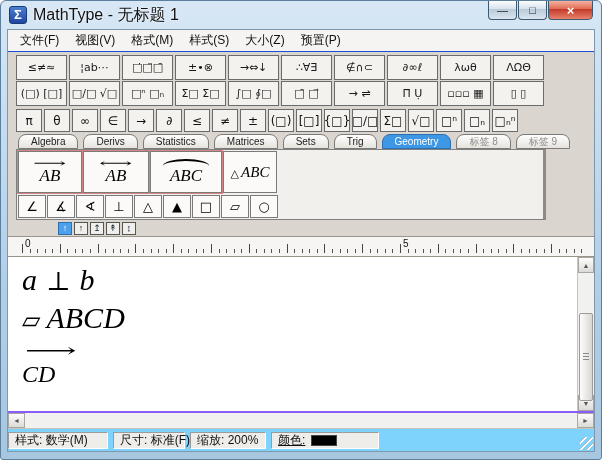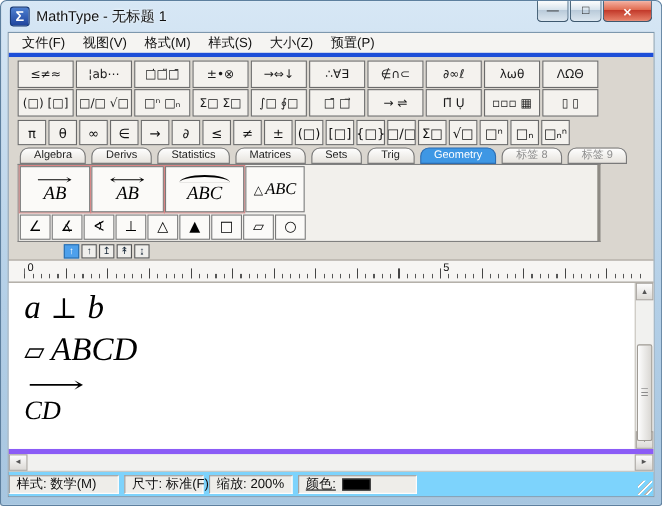--- a/index.html
+++ b/index.html
@@ -6,29 +6,29 @@
   html,body { width:602px; height:460px; font-family:"Liberation Sans","DejaVu Sans",sans-serif; }
   .window{
     width:602px;height:460px;position:relative;
     background:linear-gradient(#d7e7f5,#b3cfe7 60%,#a7c6e0);
     border:1px solid #5d7f9e;border-radius:6px 6px 3px 3px;overflow:hidden;
   }
   
   .titlebar{height:28px;display:flex;align-items:center;padding-left:8px;position:relative;}
   .app-icon{width:18px;height:18px;background:linear-gradient(#4d7fd0,#20459e);border:1px solid #173a7a;border-radius:3px;
     color:#fff;font-weight:bold;font-size:13px;line-height:16px;text-align:center;margin-right:6px;}
-  .title-text{font-size:13px;color:#111;text-shadow:0 0 3px #fff;}
+  .title-text{font-size:16px;color:#111;text-shadow:0 0 3px #fff;}
   .caption{position:absolute;top:0;right:8px;display:flex;}
   .cap-btn{width:29px;height:19px;border:1px solid #3d586f;border-top:none;display:flex;align-items:center;justify-content:center;
     background:linear-gradient(#fdfdfd,#d6e2ec 45%,#b9cad9 46%,#dbe6ef);border-radius:0 0 4px 4px;font-size:11px;color:#222;margin-left:1px;}
   .cap-btn.close{width:45px;background:linear-gradient(#f4b0a0,#e06a4f 45%,#c23category 0,#c2392a 46%,#e8836b);background:linear-gradient(#f4b0a0,#e06a4f 45%,#c2392a 46%,#e8836b);color:#fff;font-weight:bold;font-size:13px;border-radius:0 0 5px 4px;}
   
   .client{position:absolute;left:6px;right:6px;top:28px;bottom:7px;border:1px solid #7d97ad;background:#ece9e3;display:flex;flex-direction:column;}
   
-  .menubar{height:22px;background:#f5f4f2;border-bottom:4px solid #1d4ed8;display:flex;align-items:center;padding-left:4px;}
+  .menubar{height:22px;background:#f5f4f2;border-bottom:1px solid #1d4ed8;display:flex;align-items:center;padding-left:4px;}
   .menu-item{font-size:12px;color:#111;padding:3px 8px;}
   
   .toolbar{height:185px;background:#dad6cf;padding:3px 0 0 8px;border-bottom:1px solid #9a958c;}
   .btn-row{display:flex;margin-bottom:1px;}
   .pal-btn{width:51px;height:25px;border:1px solid #6b6b6b;background:#f4f2ee;font-size:11px;color:#1a1a1a;
     display:inline-flex;align-items:center;justify-content:center;margin-right:2px;white-space:nowrap;overflow:hidden;font-family:"DejaVu Sans",sans-serif;}
   .quick-row{display:flex;margin:3px 0 2px;}
   .quick-btn{width:26px;height:23px;border:1px solid #6b6b6b;background:#f4f2ee;font-size:12px;color:#111;
     display:inline-flex;align-items:center;justify-content:center;margin-right:2px;white-space:nowrap;overflow:hidden;font-family:"DejaVu Sans",sans-serif;}
   
@@ -60,21 +60,21 @@
   .mini-btn.active{background:#4da0ec;color:#fff;border-color:#2c6fae;}
   
   .ruler{height:20px;background:#f6f5f3;border-bottom:1px solid #9a958c;position:relative;}
   .ruler-ticks{position:absolute;left:14px;right:6px;bottom:3px;height:12px;
     background:
       repeating-linear-gradient(90deg,#444 0 1px,transparent 1px 37.8px) 0 100%/100% 9px no-repeat,
       repeating-linear-gradient(90deg,#555 0 1px,transparent 1px 7.56px) 0 100%/100% 4px no-repeat;}
   .ruler-num{position:absolute;top:1px;font-size:10px;color:#111;}
   .rn0{left:17px;}.rn5{left:395px;}
   
-  .workarea{flex:1;display:flex;background:#fff;border-bottom:5px solid #8b5cf6;}
+  .workarea{flex:1;display:flex;background:#fff;border-bottom:2px solid #8b5cf6;}
   .canvas{flex:1;background:#fff;padding:6px 0 0 14px;font-family:"Liberation Serif","DejaVu Serif",serif;color:#000;overflow:hidden;}
   .eq{margin-bottom:4px;}
   .it{font-style:italic;font-size:30px;}
   .op{font-size:26px;margin:0 9px;}
   .sym{font-size:24px;margin-right:6px;}
   .vec{display:inline-flex;flex-direction:column;margin-top:4px;}
   .veca{font-size:20px;line-height:14px;transform:scaleX(1.8);transform-origin:left center;margin-left:3px;font-style:normal;}
   .it.big{font-size:24px;line-height:34px;}
   
   .vscroll{width:17px;background:#f1f1ef;border-left:1px solid #c8c4bd;display:flex;flex-direction:column;}

